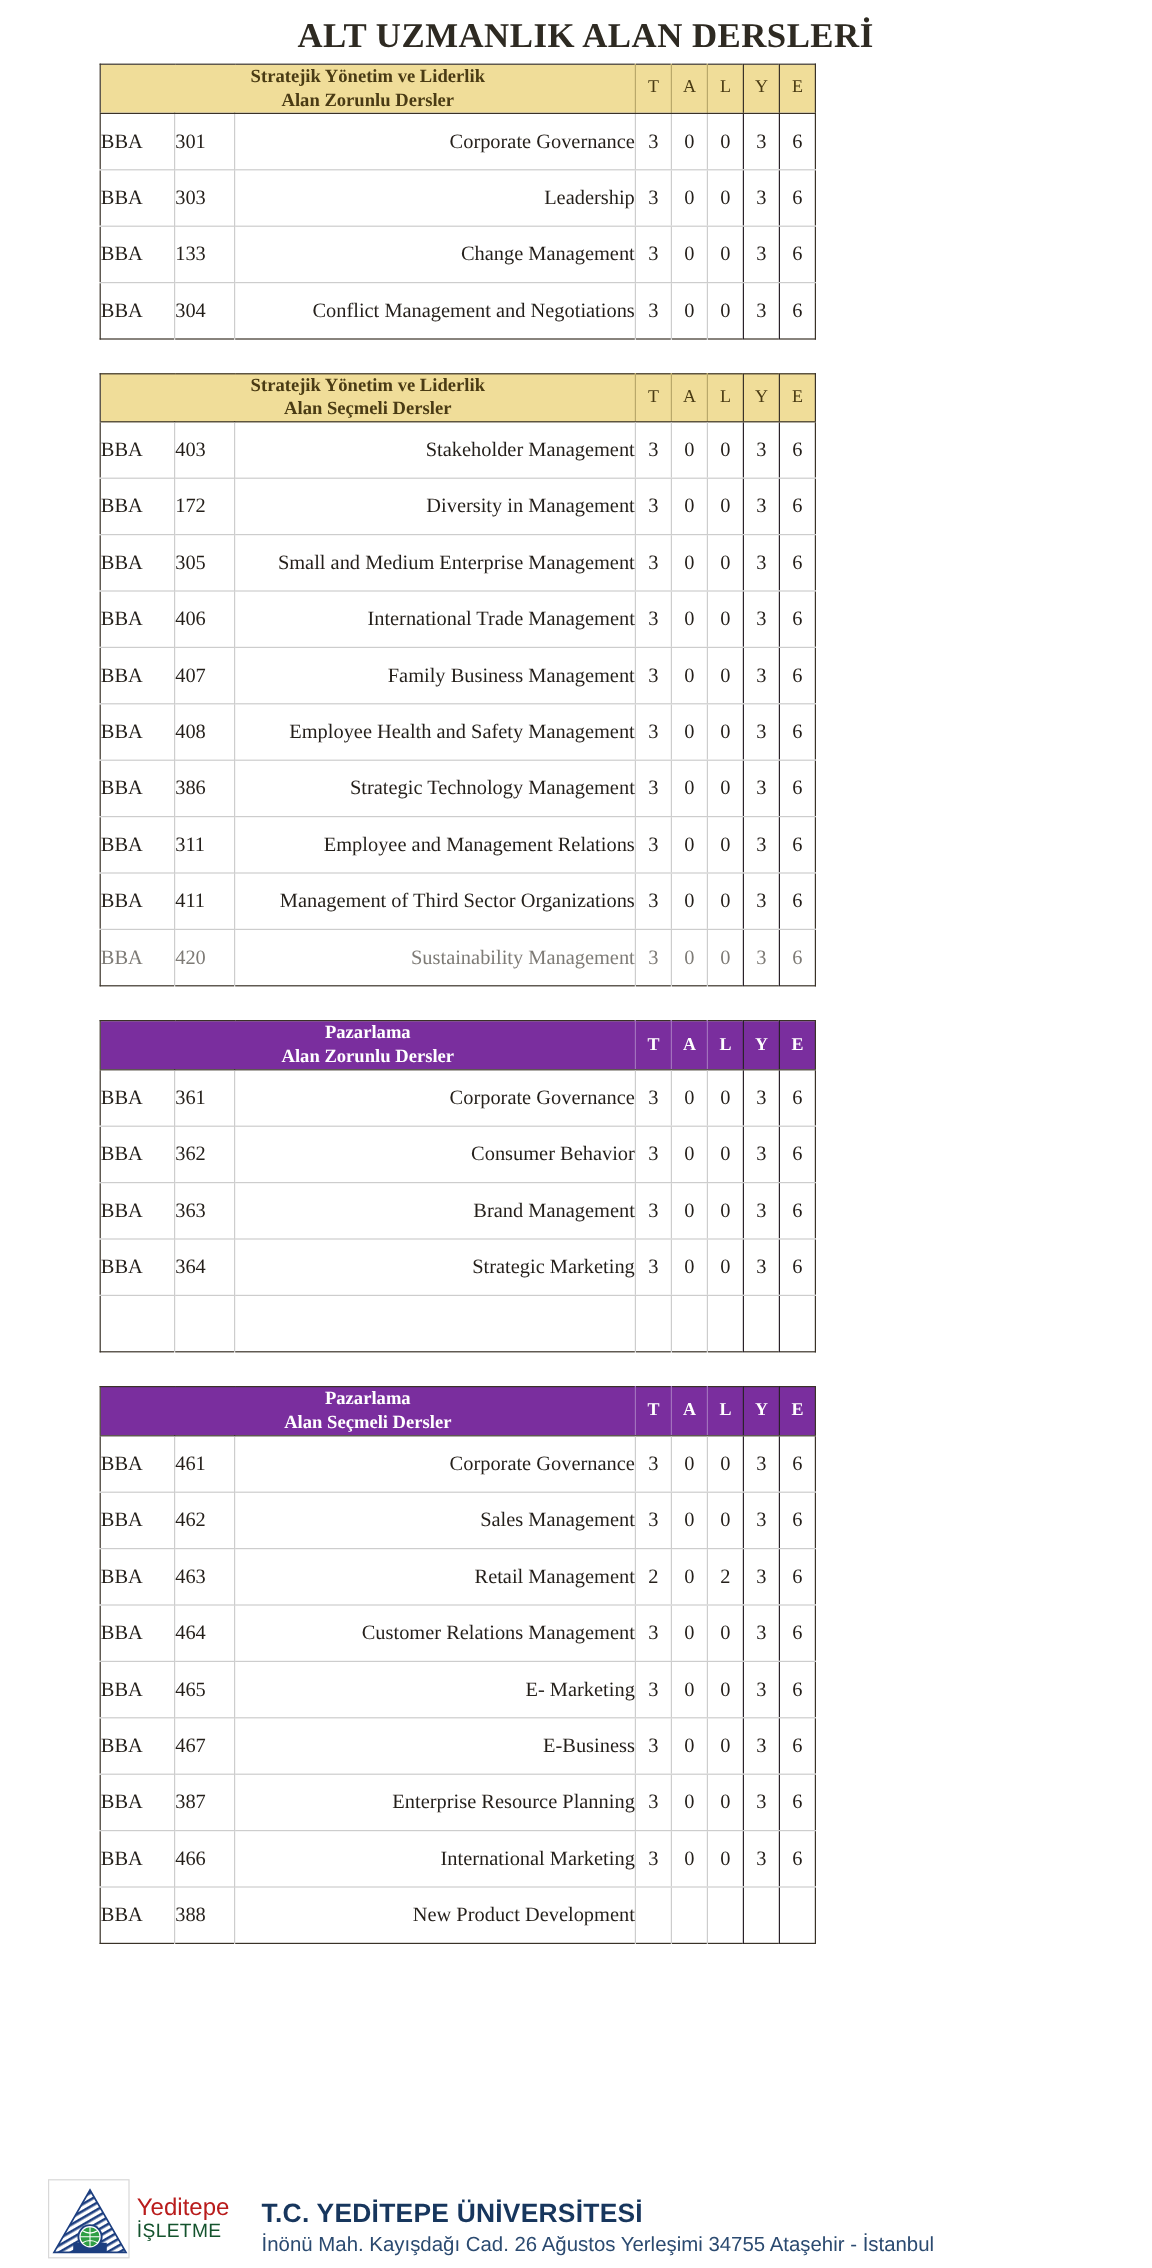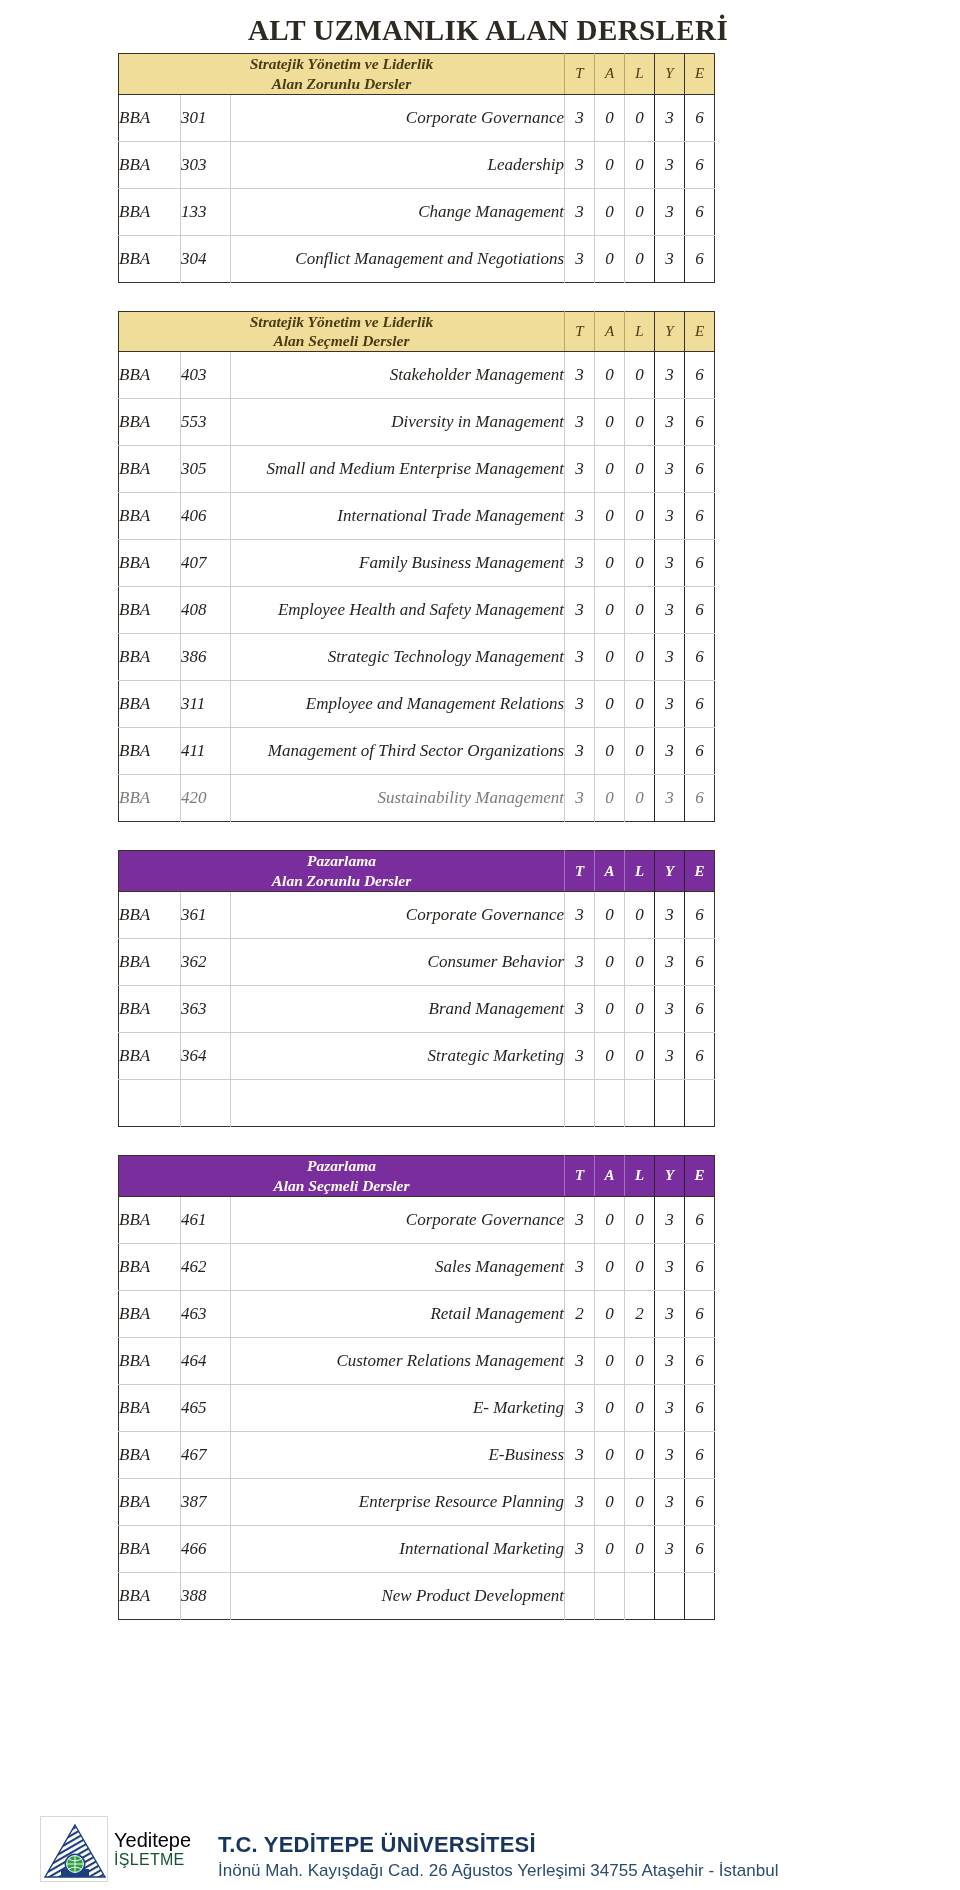--- a/index.html
+++ b/index.html
@@ -22,23 +22,22 @@
     color: #2e2a22;
     letter-spacing: 0.4px;
     padding-top: 14px;
     padding-bottom: 6px;
     padding-left: 16px;
   }
 
   
   .tables-area {
     width: 960px;
-    padding-left: 118px;
+    padding-left: 83px;
     padding-right: 0;
-    font-style: italic;
   }
 
   .course-table {
     border-collapse: collapse;
     table-layout: fixed;
     width: 596px;
     margin-bottom: 0px;
     border: 1.6px solid #3a3228;
   }
   .table-gap { height: 28px; }
@@ -162,21 +161,21 @@
   }
   .logo-words {
     display: flex;
     flex-direction: column;
     justify-content: center;
     line-height: 1.08;
   }
   .logo-words .w1 {
     font-family: "Liberation Sans", "DejaVu Sans", sans-serif;
     font-size: 20px;
-    color: #000000;
+    color: #b91c1c;
     font-weight: normal;
   }
   .logo-words .w2 {
     font-family: "Liberation Sans", "DejaVu Sans", sans-serif;
     font-size: 16px;
     color: #14532d;
     font-weight: normal;
     letter-spacing: 0.3px;
   }
   .footer-text {
@@ -300,21 +299,21 @@
           <td class="cell-code">403</td>
           <td class="cell-name">Stakeholder Management</td>
           <td class="num">3</td>
           <td class="num">0</td>
           <td class="num">0</td>
           <td class="num sep-strong">3</td>
           <td class="num sep-strong cell-e">6</td>
         </tr>
         <tr>
           <td class="cell-prefix">BBA</td>
-          <td class="cell-code">553</td>
+          <td class="cell-code">172</td>
           <td class="cell-name">Diversity in Management</td>
           <td class="num">3</td>
           <td class="num">0</td>
           <td class="num">0</td>
           <td class="num sep-strong">3</td>
           <td class="num sep-strong cell-e">6</td>
         </tr>
         <tr>
           <td class="cell-prefix">BBA</td>
           <td class="cell-code">305</td>

